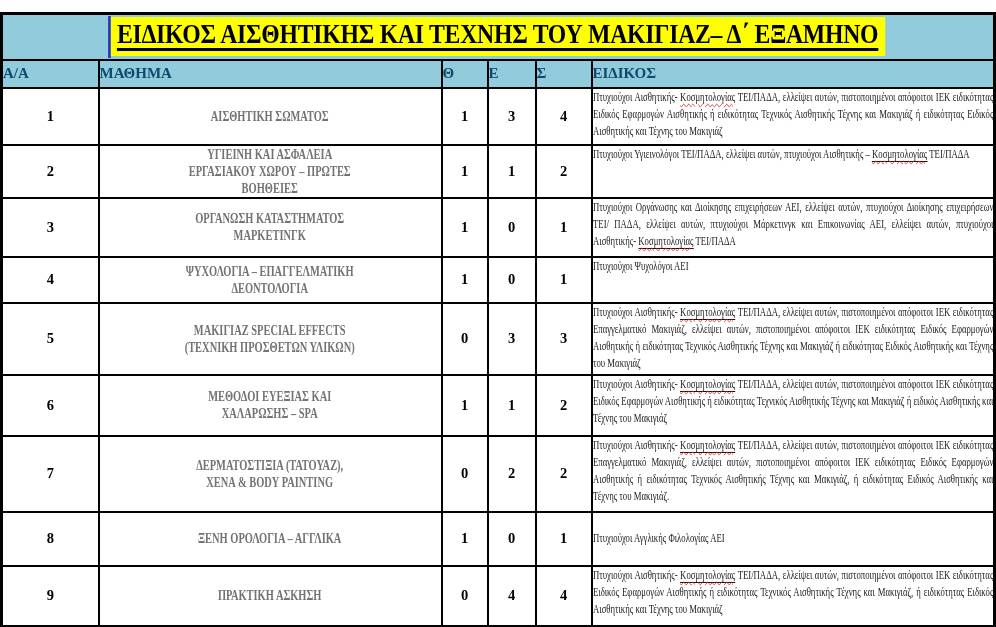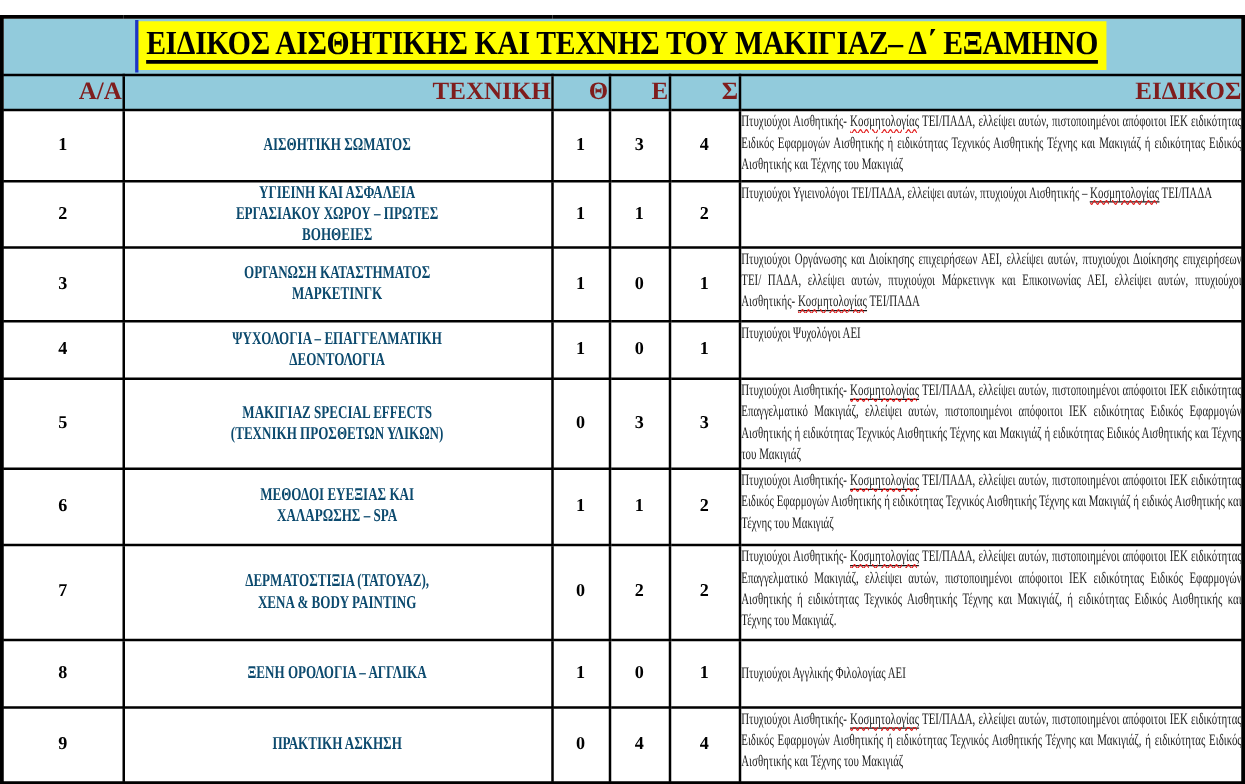--- a/index.html
+++ b/index.html
@@ -20,26 +20,26 @@
   td.title-cell{ background:var(--band); text-align:center; vertical-align:middle; }
   .title-text{
     position:relative; display:inline-block; background:var(--highlight);
     color:#000; font-weight:bold; font-size:27px; letter-spacing:-0.3px;
     transform:scaleX(0.88); transform-origin:50% 50%;
     text-decoration:underline; text-decoration-thickness:2.5px; text-underline-offset:5px;
     padding:2px 8px 6px 8px; white-space:nowrap;
   }
   .caret{ position:absolute; left:-2px; top:-1px; width:3px; height:42px; background:var(--cursor); }
   
-  tr.hdr td{ background:var(--band); font-weight:bold; font-size:20px;
-    text-align:right; vertical-align:middle; color:#7f1d1d; }
+  tr.hdr td{ background:var(--band); font-weight:bold; font-size:15px;
+    text-align:left; vertical-align:middle; color:#0c4a6e; }
   
   td.aa, td.hours{ text-align:center; vertical-align:middle; font-weight:bold;
     font-size:14.5px; color:#000; }
-  td.name{ text-align:center; vertical-align:middle; color:#0c4a6e; }
+  td.name{ text-align:center; vertical-align:middle; color:#737373; }
   .ctext{
     white-space:pre-line; font-weight:bold; font-size:14.5px; line-height:17px;
     width:140%; margin-left:-20%; transform:scaleX(0.72); transform-origin:50% 50%;
     text-align:center;
   }
   td.prosonta{ vertical-align:top; padding:3px 4px 0 7px; }
   td.prosonta.vc{ vertical-align:middle; }
   .ptext{
     width:147%; transform:scaleX(0.68); transform-origin:0 0;
     font-size:12.8px; line-height:17px; text-align:justify; color:var(--text);
@@ -69,21 +69,21 @@
         <tr style="height:46px">
       <td class="title-cell" colspan="6">
         <span class="title-text">ΕΙΔΙΚΟΣ ΑΙΣΘΗΤΙΚΗΣ ΚΑΙ ΤΕΧΝΗΣ ΤΟΥ ΜΑΚΙΓΙΑΖ– Δ΄ ΕΞΑΜΗΝΟ<span class="caret"></span></span>
         
         
       </td>
     </tr>
 
     <tr class="hdr" style="height:28px">
       <td>Α/Α</td>
-      <td>ΤΕΧΝΙΚΗ</td>
+      <td>ΜΑΘΗΜΑ</td>
       <td>Θ</td>
       <td>Ε</td>
       <td>Σ</td>
       <td>ΕΙΔΙΚΟΣ</td>
     </tr>
 
     <tr style="height:57px">
       <td class="aa">1</td>
       <td class="name">
             <div class="ctext">ΑΙΣΘΗΤΙΚΗ ΣΩΜΑΤΟΣ</div>

